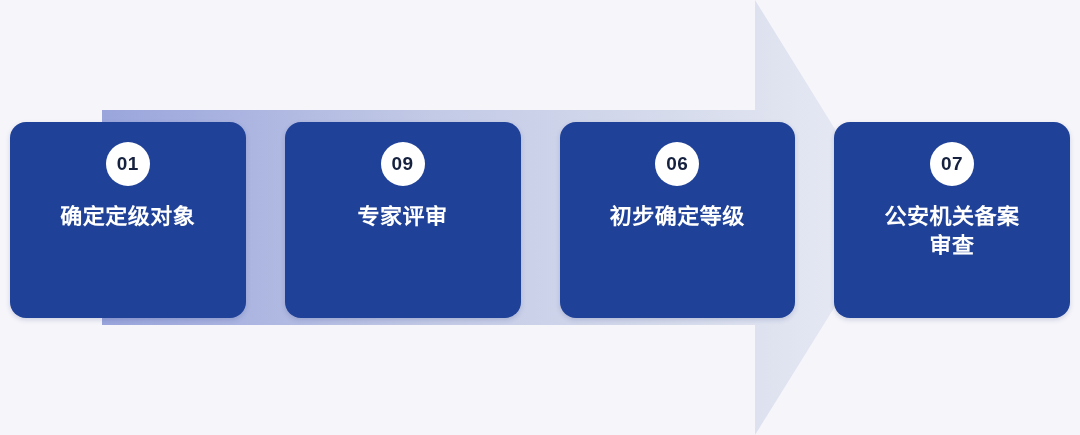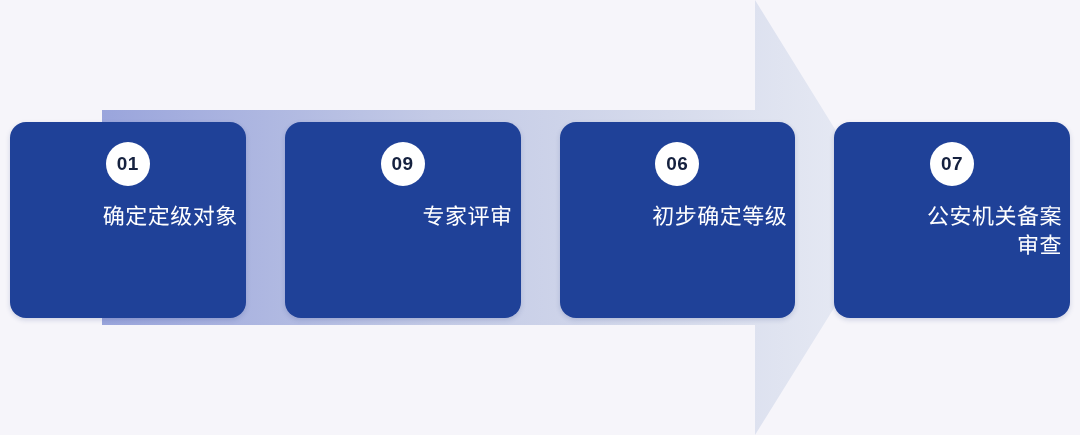--- a/index.html
+++ b/index.html
@@ -72,24 +72,24 @@
     flex: none;
   }
 
   .step-label {
     margin-top: 17px;
     width: 100%;
     padding: 0 8px;
     box-sizing: border-box;
     color: #ffffff;
     font-size: 22px;
-    font-weight: normal;
+    font-weight: bold;
     line-height: 1.30;
     letter-spacing: 0.5px;
-    text-align: right;
+    text-align: center;
     white-space: pre-line;
   }
 </style>
 </head>
 <body>
 
 <div id="flow-canvas">
 
   <svg id="arrow-layer" viewBox="0 0 1080 435" preserveAspectRatio="none">
     <defs>

